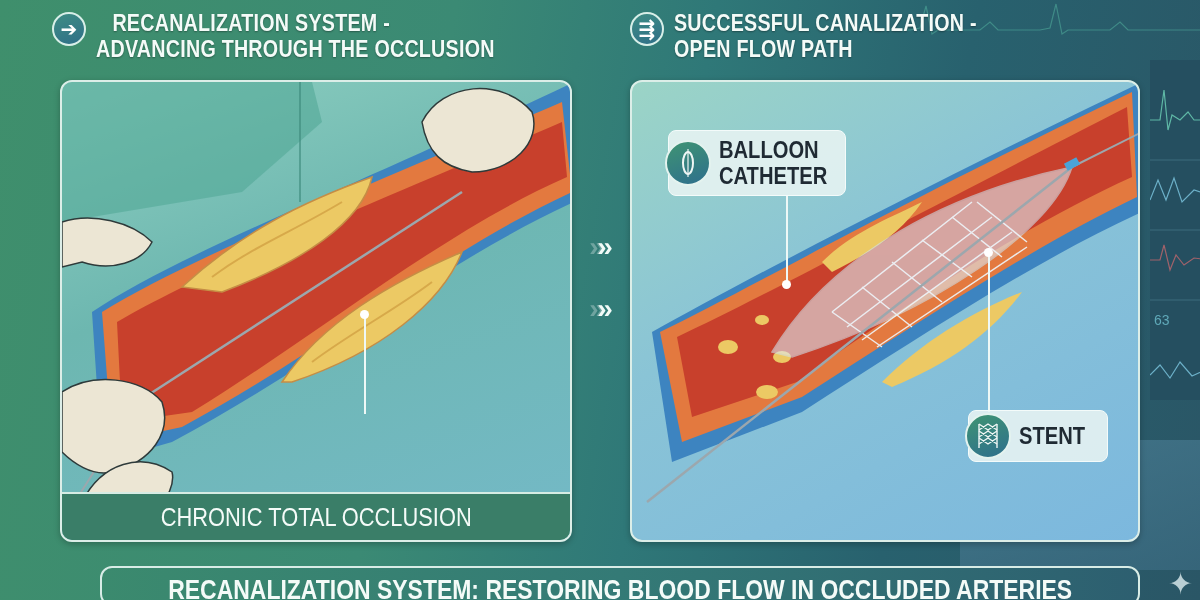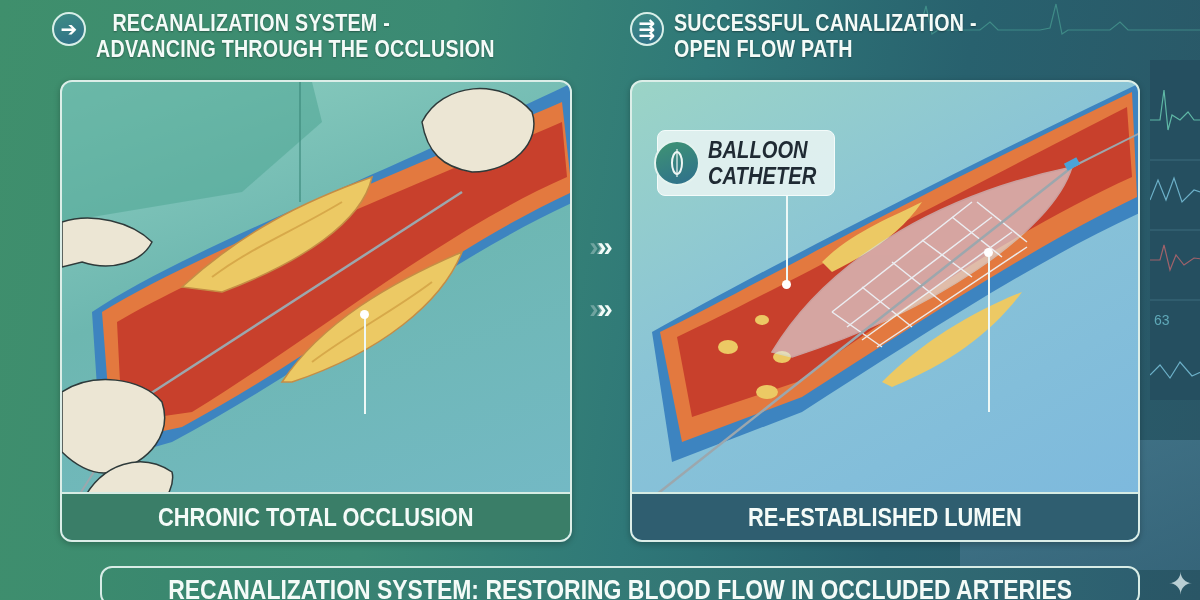--- a/index.html
+++ b/index.html
@@ -46,21 +46,21 @@
     overflow: hidden; box-shadow: 0 2px 6px rgba(0,0,0,.25);
   }
   .panel.left { left: 60px; top: 80px; width: 512px; height: 462px;
     background: linear-gradient(160deg, #8ecfc0 0%, #6db7b0 40%, #74b9c7 100%); }
   .panel.right { left: 630px; top: 80px; width: 510px; height: 462px;
     background: linear-gradient(150deg, #9bd4c6 0%, #8ac4d6 40%, #7cb8de 100%); }
   .panel svg.art { position: absolute; left: 0; top: 0; }
   .panel-footer {
     position: absolute; left: 0; right: 0; bottom: 0; height: 48px;
     display: flex; align-items: center; justify-content: center;
-    color: #f4fbf8; font-weight: bold; font-size: 26px;
+    color: #f4fbf8; font-weight: normal; font-size: 26px;
     border-top: 2px solid #d6ece4;
   }
   .panel.left .panel-footer { background: #3a7e68; }
   .panel.right .panel-footer { background: #2f5e70; }
   .panel-footer span { display: inline-block; transform: scaleX(.84); white-space: nowrap; }
 
   .callout {
     position: absolute; display: flex; align-items: center;
     background: rgba(232, 244, 243, .88); border: 1.5px solid #f4fbfa;
     border-radius: 8px; height: 52px; padding: 0 14px 0 50px;
@@ -70,21 +70,21 @@
     width: 46px; height: 46px; border-radius: 50%;
     border: 2px solid #e4f3ef;
     background: linear-gradient(160deg, #3f9473 0%, #2e6f8d 100%);
     display: flex; align-items: center; justify-content: center;
   }
   .callout .c-text {
     color: #1f2a33; font-size: 24px; font-weight: bold; line-height: 26px;
     display: inline-block; transform: scaleX(.84); transform-origin: left center; white-space: nowrap;
   }
   .callout.guidewire { left: 280px; top: 332px; width: 188px; }
-  .callout.balloon { left: 25px; top: 48px; width: 178px; height: 66px; font-style: italic; }
+  .callout.balloon { left: 36px; top: 48px; width: 178px; height: 66px; }
   .callout.stent { left: 336px; top: 328px; width: 140px; }
 
   .leader { position: absolute; width: 2px; background: #eef8f6; }
   .leader-dot { position: absolute; width: 9px; height: 9px; border-radius: 50%; background: #fff; }
 
   .flow-arrows { position: absolute; left: 574px; top: 230px; width: 56px; }
   .flow-arrow {
     height: 34px; display: flex; align-items: center; justify-content: center;
     color: #f2fbf8; font-size: 28px; font-weight: bold; letter-spacing: -6px;
     margin-bottom: 28px; text-shadow: -8px 0 0 rgba(255,255,255,.3);
@@ -215,22 +215,30 @@
           <ellipse cx="10" cy="15" rx="5" ry="11" fill="none" stroke="#eef6f4" stroke-width="2"></ellipse>
           <line x1="10" y1="1" x2="10" y2="29" stroke="#eef6f4" stroke-width="1.2"></line>
         </svg>
     </div>
     <div class="c-text">
       <div>BALLOON</div>
       <div>CATHETER</div>
     </div>
   </div>
 
-
-  <div class="panel-footer">
-    <span>RE-ESTABLISHED LUMEN</span>
-  </div>
+  <div class="callout stent">
+    <div class="c-icon">
+      <svg width="24" height="28" viewBox="0 0 24 28">
+          <g stroke="#eef6f4" stroke-width="1.4" fill="none">
+            <path d="M3,2 L3,26 M21,2 L21,26"></path>
+            <path d="M3,2 L12,8 L21,2 M3,9 L12,15 L21,9 M3,16 L12,22 L21,16 M3,8 L12,2 L21,8 M3,15 L12,9 L21,15 M3,22 L12,16 L21,22"></path>
+          </g>
+        </svg>
+    </div>
+    <span class="c-text">STENT</span>
+  </div>
+
 </div>
 
 <div class="bottom-banner">
   <span>RECANALIZATION SYSTEM: RESTORING BLOOD FLOW IN OCCLUDED ARTERIES</span>
 </div>
 <div class="sparkle">✦</div>
 
 </body></html>

